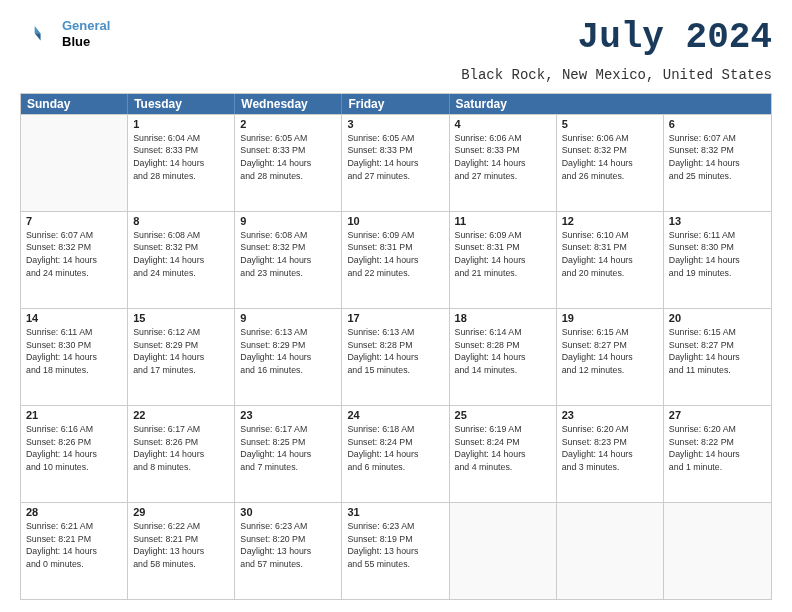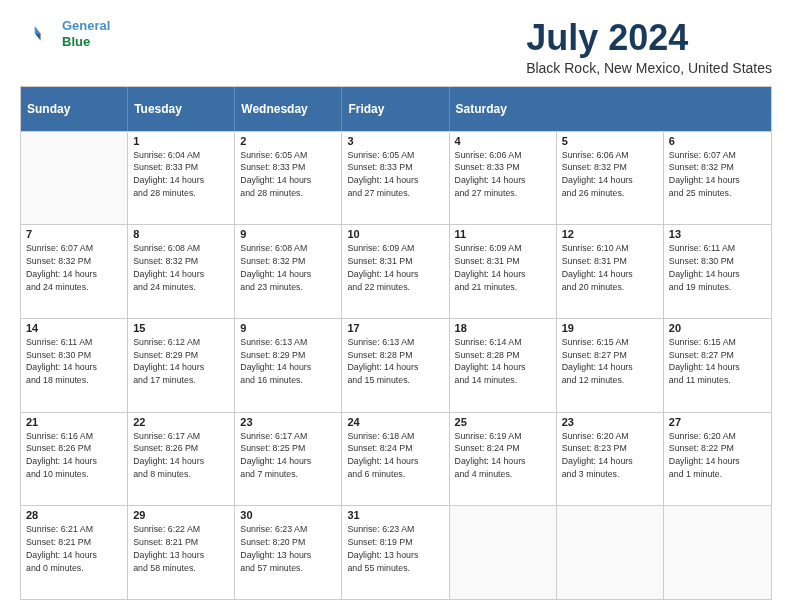--- a/index.html
+++ b/index.html
@@ -35,48 +35,50 @@
       line-height: 1.2;
     }
     .logo-text span {
       color: #4a90c4;
     }
     .logo-icon {
       width: 22px;
       height: 22px;
     }
     .title-block {
+      text-align: right;
+      font-family: Liberation Mono, monospace;
     }
     .main-title {
       font-size: 36px;
       font-weight: bold;
       color: #1a3a5c;
       line-height: 1.1;
     }
     .subtitle {
       font-size: 14px;
       color: #333;
-      margin-top: 2px;
+      margin-top: 9px;
     }
     .calendar {
       flex: 1;
       display: flex;
       flex-direction: column;
       border: 1px solid #ccc;
     }
     .cal-header-row {
       display: grid;
       grid-template-columns: repeat(7, 1fr);
       background: #3a6ea5;
     }
     .cal-header-cell {
       color: #fff;
       font-size: 12px;
       font-weight: bold;
-      padding: 15px 6px;
+      padding: 3px 6px;
       text-align: left;
       border-right: 1px solid #5a8ec5;
     }
     .cal-header-cell:last-child { border-right: none; }
     .cal-body {
       flex: 1;
       display: flex;
       flex-direction: column;
     }
     .cal-week {
@@ -113,21 +115,21 @@
 
 <div class="page">
   <div class="header">
     <div class="logo">
       <svg class="logo-icon" viewBox="0 0 30 30">
         <polygon points="20,4 28,14 20,14" fill="#4a90c4"></polygon>
         <polygon points="20,14 28,14 28,24" fill="#2a6090"></polygon>
       </svg>
       <div class="logo-text">
         <div><span>General</span></div>
-        <div><span style="color:#15803d">Blue</span></div>
+        <div><span style="color:#000000">Blue</span></div>
       </div>
     </div>
     <div class="title-block">
       <div class="main-title">July 2024</div>
       <div class="subtitle">Black Rock, New Mexico, United States</div>
     </div>
   </div>
 
   <div class="calendar">
     <div class="cal-header-row">

